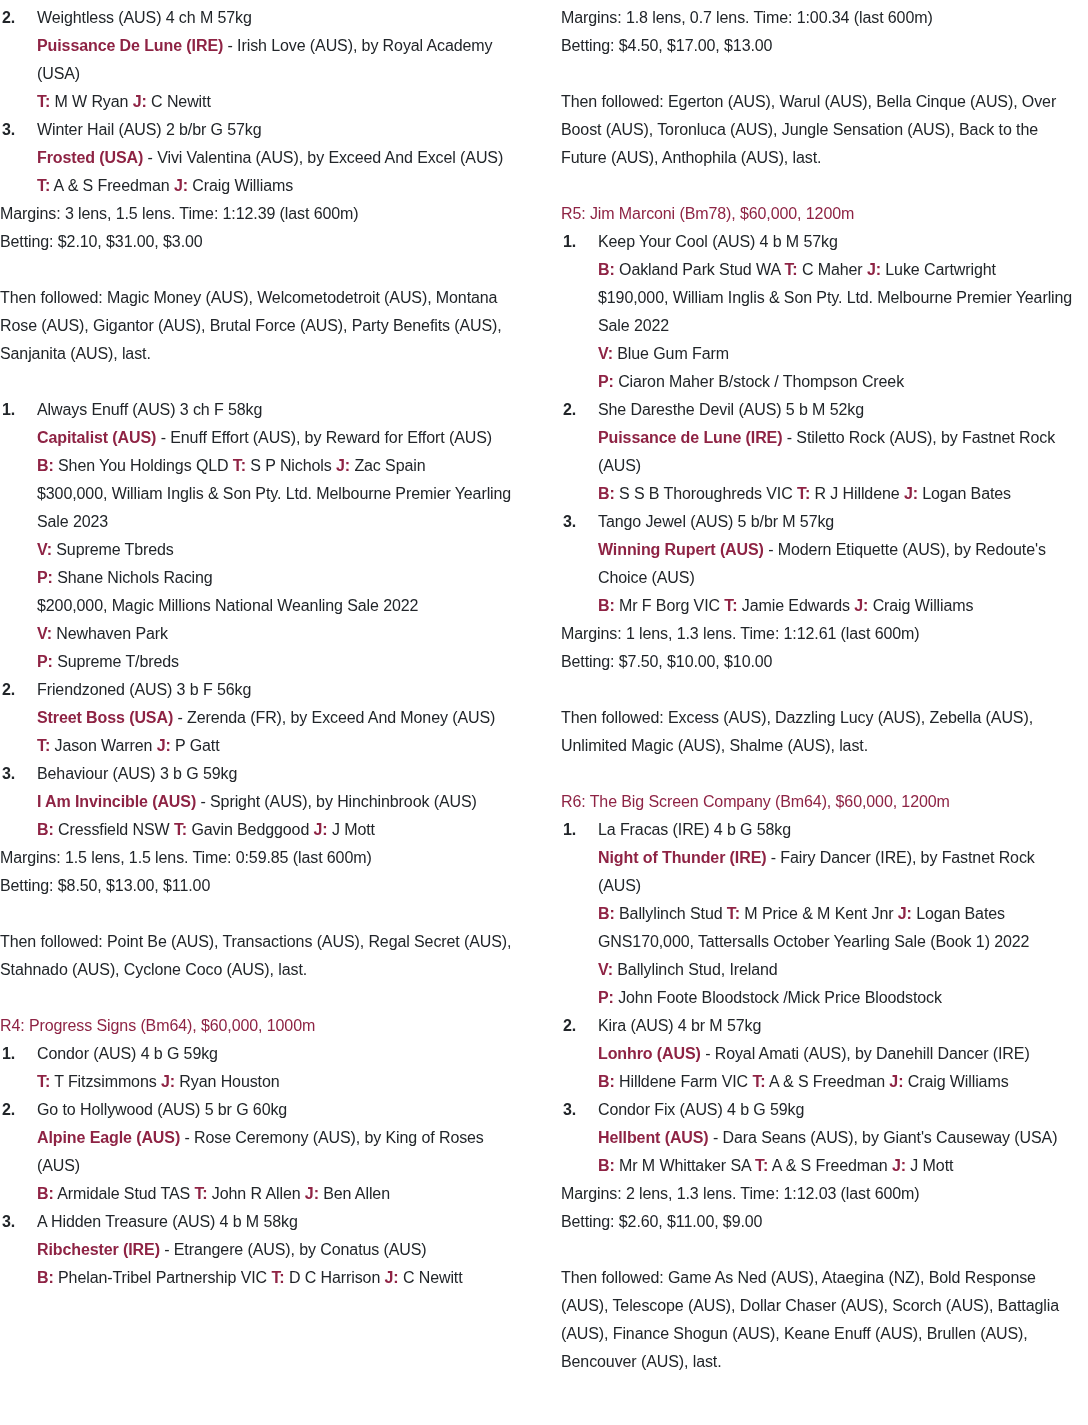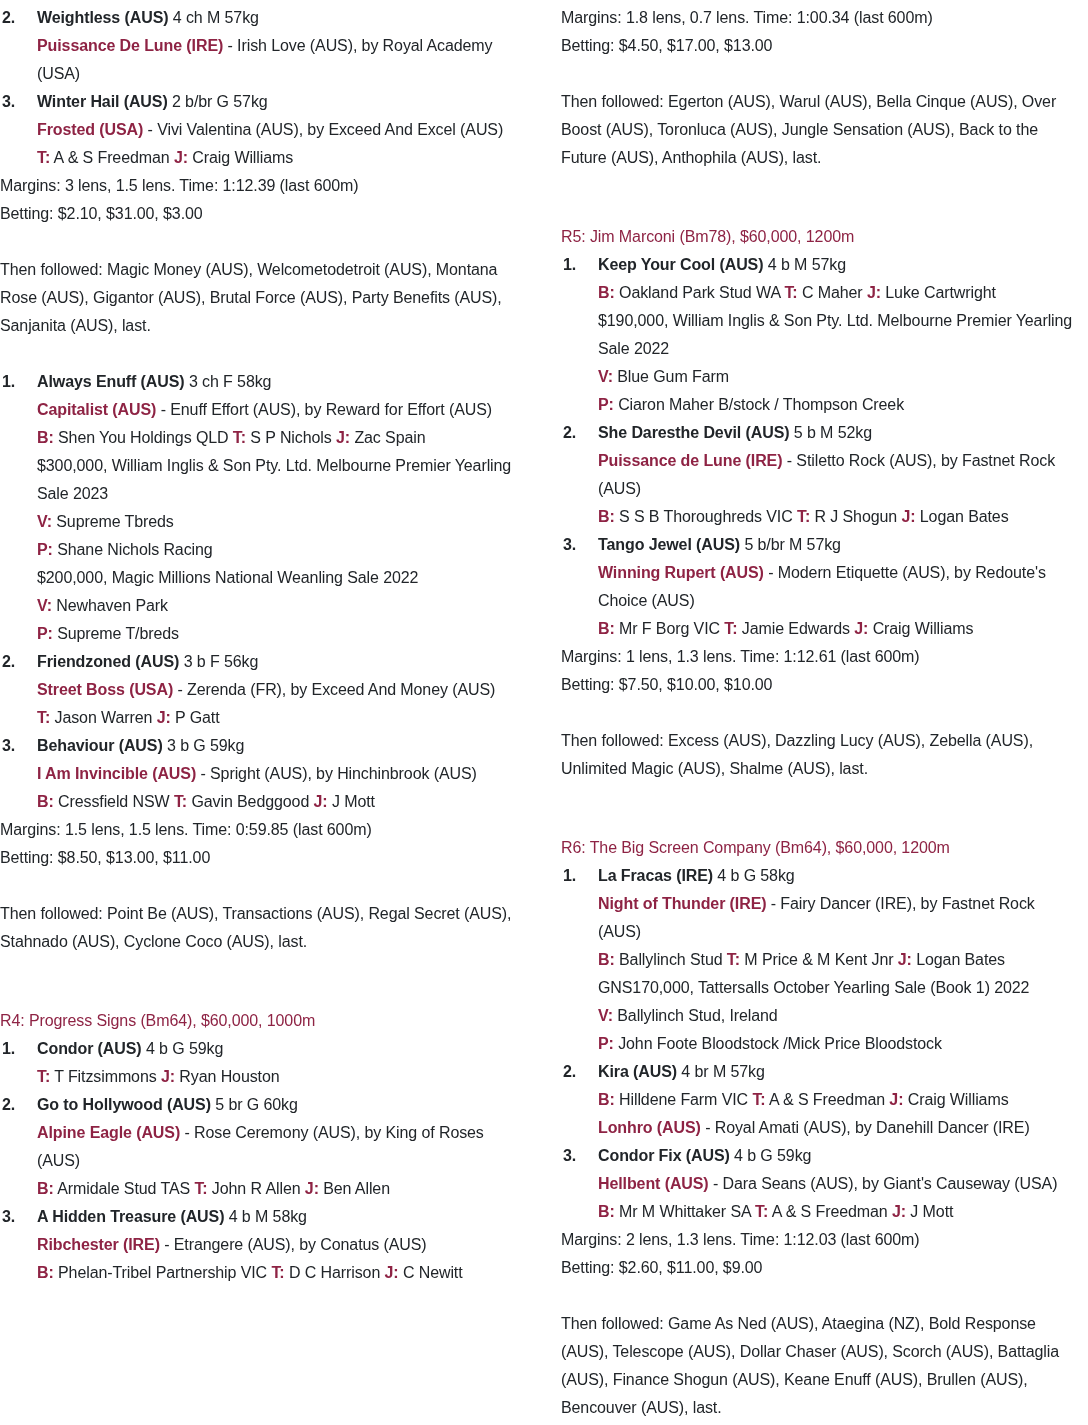--- a/index.html
+++ b/index.html
@@ -16,35 +16,36 @@
   .doc{
     display:flex;
     gap:44px;
     padding:4px 10px 0 0;
     box-sizing:border-box;
   }
   .col{width:517px;flex:0 0 517px;}
   p{margin:0;}
   .item{position:relative;padding-left:37px;}
   .num{position:absolute;left:2px;top:0;font-weight:700;}
-  .seg-b{font-weight:700;}
+  .seg-b{font-weight:400;}
   .seg-r{font-weight:700;color:var(--accent,#8e2344);}
   .seg-l{font-weight:700;color:var(--accent,#8e2344);}
-  .race-header{color:var(--accent,#8e2344);margin-top:23px;}
+  .race-header{color:var(--accent,#8e2344);}
   .spacer{height:28px;}
 </style>
 </head>
 <body style="background: rgb(255, 255, 255); color: rgb(33, 37, 41);">
 
 <div class="doc">
   <div class="col">
       <div class="item">
         <span class="num">2.</span>
         <p class="line title"><span class="seg-b">Weightless (AUS)</span><span class="seg-p"> 4 ch M 57kg</span></p>
         <p class="line"><span class="seg-r">Puissance De Lune (IRE)</span><span class="seg-p"> - Irish Love (AUS), by Royal Academy (USA)</span></p>
+        <p class="line"><span class="seg-l">T:</span><span class="seg-p"> M W Ryan </span><span class="seg-l">J:</span><span class="seg-p"> C Newitt</span></p>
       </div>
       <div class="item">
         <span class="num">3.</span>
         <p class="line title"><span class="seg-b">Winter Hail (AUS)</span><span class="seg-p"> 2 b/br G 57kg</span></p>
         <p class="line"><span class="seg-r">Frosted (USA)</span><span class="seg-p"> - Vivi Valentina (AUS), by Exceed And Excel (AUS)</span></p>
         <p class="line"><span class="seg-l">T:</span><span class="seg-p"> A &amp; S Freedman </span><span class="seg-l">J:</span><span class="seg-p"> Craig Williams</span></p>
       </div>
       <p class="flush"><span class="seg-p">Margins: 3 lens, 1.5 lens. Time: 1:12.39 (last 600m)</span></p>
       <p class="flush"><span class="seg-p">Betting: $2.10, $31.00, $3.00</span></p>
       <div class="spacer"></div>
@@ -110,21 +111,21 @@
         <p class="line title"><span class="seg-b">Keep Your Cool (AUS)</span><span class="seg-p"> 4 b M 57kg</span></p>
         <p class="line"><span class="seg-l">B:</span><span class="seg-p"> Oakland Park Stud WA </span><span class="seg-l">T:</span><span class="seg-p"> C Maher </span><span class="seg-l">J:</span><span class="seg-p"> Luke Cartwright</span></p>
         <p class="line"><span class="seg-p">$190,000, William Inglis &amp; Son Pty. Ltd. Melbourne Premier Yearling Sale 2022</span></p>
         <p class="line"><span class="seg-l">V:</span><span class="seg-p"> Blue Gum Farm</span></p>
         <p class="line"><span class="seg-l">P:</span><span class="seg-p"> Ciaron Maher B/stock / Thompson Creek</span></p>
       </div>
       <div class="item">
         <span class="num">2.</span>
         <p class="line title"><span class="seg-b">She Daresthe Devil (AUS)</span><span class="seg-p"> 5 b M 52kg</span></p>
         <p class="line"><span class="seg-r">Puissance de Lune (IRE)</span><span class="seg-p"> - Stiletto Rock (AUS), by Fastnet Rock (AUS)</span></p>
-        <p class="line"><span class="seg-l">B:</span><span class="seg-p"> S S B Thoroughreds VIC </span><span class="seg-l">T:</span><span class="seg-p"> R J Shogun </span><span class="seg-l">J:</span><span class="seg-p"> Logan Bates</span></p>
+        <p class="line"><span class="seg-l">B:</span><span class="seg-p"> S S B Thoroughreds VIC </span><span class="seg-l">T:</span><span class="seg-p"> R J Hilldene </span><span class="seg-l">J:</span><span class="seg-p"> Logan Bates</span></p>
       </div>
       <div class="item">
         <span class="num">3.</span>
         <p class="line title"><span class="seg-b">Tango Jewel (AUS)</span><span class="seg-p"> 5 b/br M 57kg</span></p>
         <p class="line"><span class="seg-r">Winning Rupert (AUS)</span><span class="seg-p"> - Modern Etiquette (AUS), by Redoute's Choice (AUS)</span></p>
         <p class="line"><span class="seg-l">B:</span><span class="seg-p"> Mr F Borg VIC </span><span class="seg-l">T:</span><span class="seg-p"> Jamie Edwards </span><span class="seg-l">J:</span><span class="seg-p"> Craig Williams</span></p>
       </div>
       <p class="flush"><span class="seg-p">Margins: 1 lens, 1.3 lens. Time: 1:12.61 (last 600m)</span></p>
       <p class="flush"><span class="seg-p">Betting: $7.50, $10.00, $10.00</span></p>
       <div class="spacer"></div>
@@ -136,22 +137,22 @@
         <p class="line title"><span class="seg-b">La Fracas (IRE)</span><span class="seg-p"> 4 b G 58kg</span></p>
         <p class="line"><span class="seg-r">Night of Thunder (IRE)</span><span class="seg-p"> - Fairy Dancer (IRE), by Fastnet Rock (AUS)</span></p>
         <p class="line"><span class="seg-l">B:</span><span class="seg-p"> Ballylinch Stud </span><span class="seg-l">T:</span><span class="seg-p"> M Price &amp; M Kent Jnr </span><span class="seg-l">J:</span><span class="seg-p"> Logan Bates</span></p>
         <p class="line"><span class="seg-p">GNS170,000, Tattersalls October Yearling Sale (Book 1) 2022</span></p>
         <p class="line"><span class="seg-l">V:</span><span class="seg-p"> Ballylinch Stud, Ireland</span></p>
         <p class="line"><span class="seg-l">P:</span><span class="seg-p"> John Foote Bloodstock /Mick Price Bloodstock</span></p>
       </div>
       <div class="item">
         <span class="num">2.</span>
         <p class="line title"><span class="seg-b">Kira (AUS)</span><span class="seg-p"> 4 br M 57kg</span></p>
+        <p class="line"><span class="seg-r">Lonhro (AUS)</span><span class="seg-p"> - Royal Amati (AUS), by Danehill Dancer (IRE)</span></p>
         <p class="line"><span class="seg-l">B:</span><span class="seg-p"> Hilldene Farm VIC </span><span class="seg-l">T:</span><span class="seg-p"> A &amp; S Freedman </span><span class="seg-l">J:</span><span class="seg-p"> Craig Williams</span></p>
-        <p class="line"><span class="seg-r">Lonhro (AUS)</span><span class="seg-p"> - Royal Amati (AUS), by Danehill Dancer (IRE)</span></p>
       </div>
       <div class="item">
         <span class="num">3.</span>
         <p class="line title"><span class="seg-b">Condor Fix (AUS)</span><span class="seg-p"> 4 b G 59kg</span></p>
         <p class="line"><span class="seg-r">Hellbent (AUS)</span><span class="seg-p"> - Dara Seans (AUS), by Giant's Causeway (USA)</span></p>
         <p class="line"><span class="seg-l">B:</span><span class="seg-p"> Mr M Whittaker SA </span><span class="seg-l">T:</span><span class="seg-p"> A &amp; S Freedman </span><span class="seg-l">J:</span><span class="seg-p"> J Mott</span></p>
       </div>
       <p class="flush"><span class="seg-p">Margins: 2 lens, 1.3 lens. Time: 1:12.03 (last 600m)</span></p>
       <p class="flush"><span class="seg-p">Betting: $2.60, $11.00, $9.00</span></p>
       <div class="spacer"></div>

